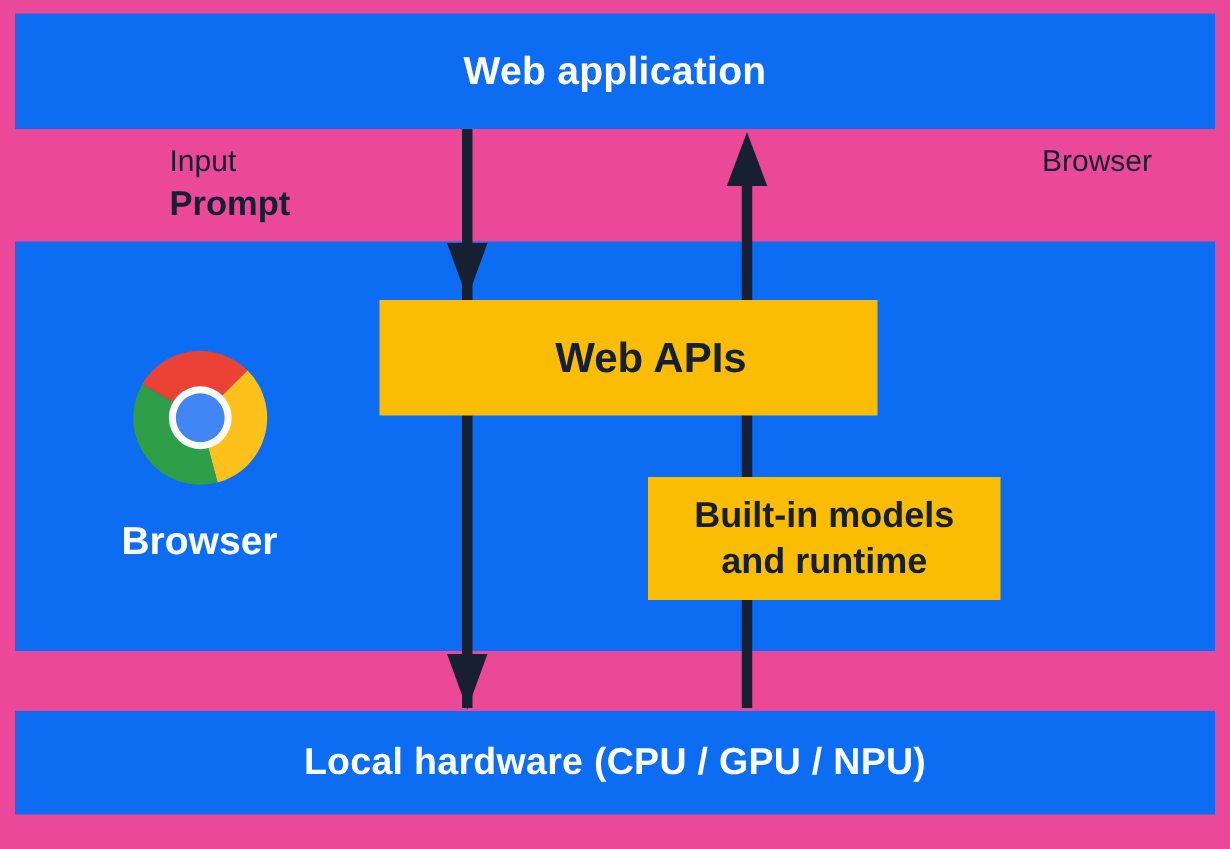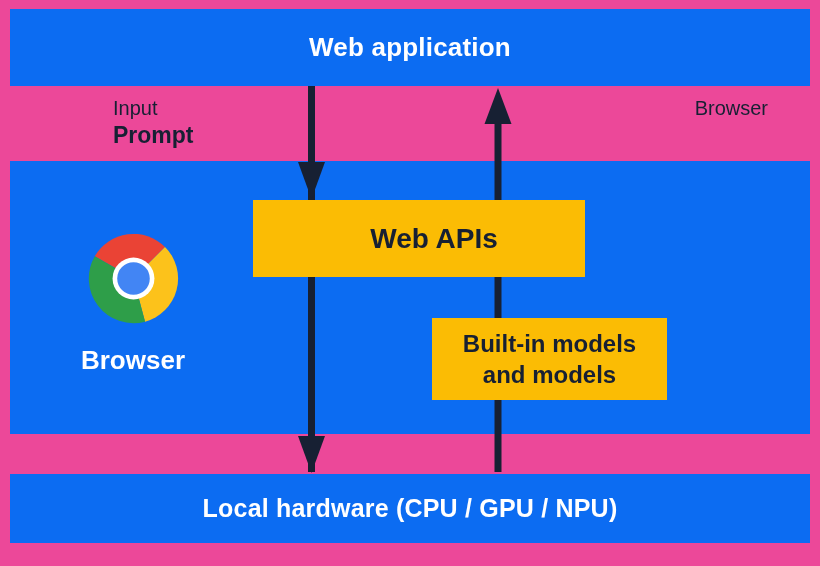--- a/index.html
+++ b/index.html
@@ -85,21 +85,21 @@
       <polygon points="484.5,124 511.5,124 498,88"></polygon>
     </g>
   </svg>
 
   <div class="ybox ybox-webapis">
     <span>Web APIs</span>
   </div>
   <div class="ybox ybox-builtin">
     <span>
       <span>Built-in models</span><br>
-      <span>and models</span>
+      <span>and runtime</span>
     </span>
   </div>
 
   <div class="browser-block">
     <svg width="93" height="93" viewBox="0 0 100 100">
 
       <path d="M50,50 L8.4,26 A48,48 0 0 1 83.9,16.1 Z" fill="#ea4335"></path>
 
       <path d="M50,50 L83.9,16.1 A48,48 0 0 1 62.4,96.4 Z" fill="#fcc21b"></path>
 

